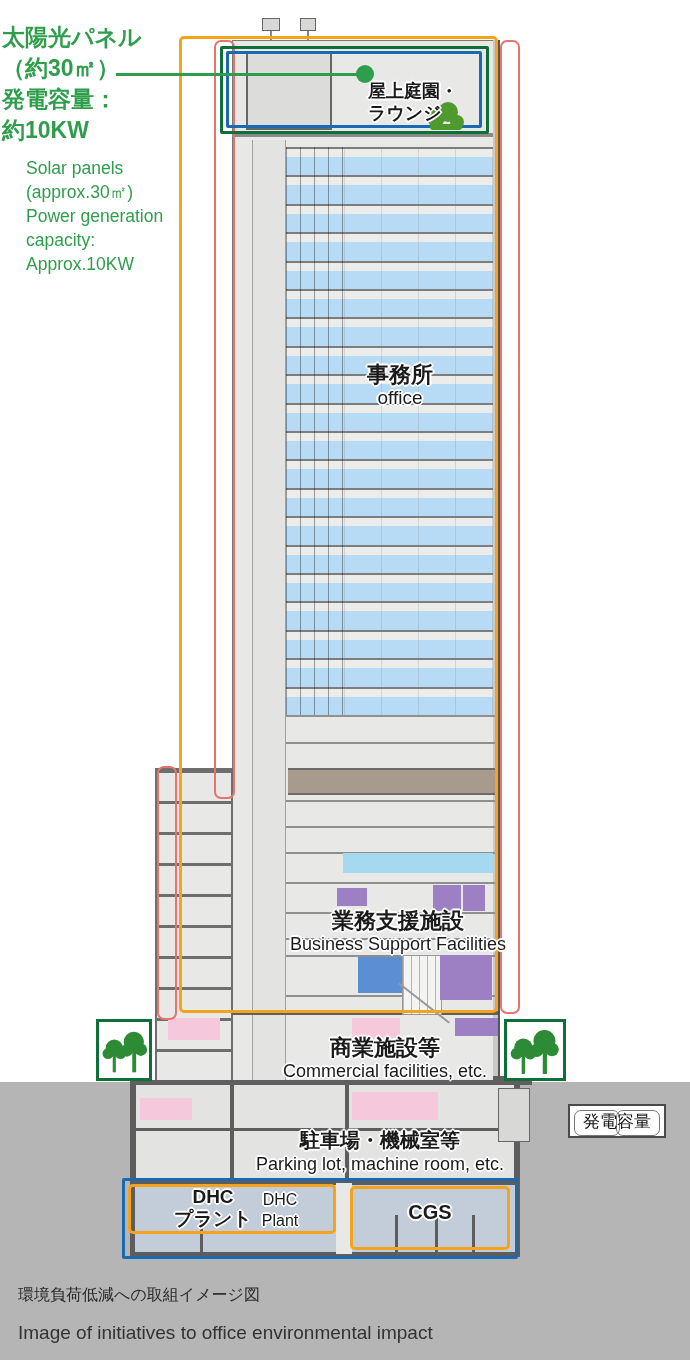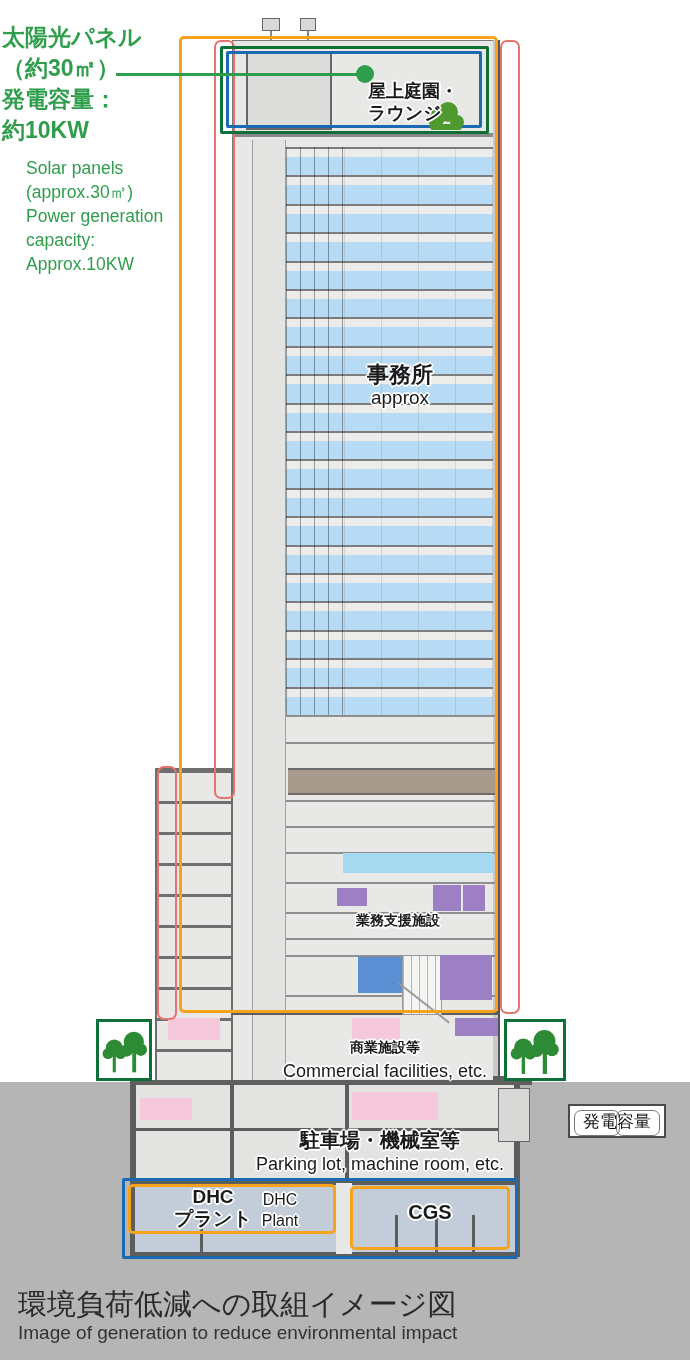--- a/index.html
+++ b/index.html
@@ -57,29 +57,29 @@
   .greenf{border:3px solid #0e6f39;border-radius:2px;}
   .bluef{border:3px solid #1a6ab3;border-radius:2px;}
 
   .treebox{background:#fff;border:3px solid #0e6f39;box-sizing:border-box;}
   .leader{background:#2f9e4c;}
   .dot{width:18px;height:18px;border-radius:50%;background:#2f9e4c;}
 
   
   .gtxt{color:#2f9e4c;font-weight:700;font-size:23px;line-height:31px;}
   .gtxt2{color:#2f9e4c;font-weight:400;font-size:17.5px;line-height:24px;}
-  .lbl-jp{font-size:14px;font-weight:700;color:#1a1a1a;line-height:25px;}
+  .lbl-jp{font-size:22px;font-weight:700;color:#1a1a1a;line-height:25px;}
   .lbl-en{font-size:18px;font-weight:400;color:#1a1a1a;line-height:22px;}
   .station-box{background:#fff;border:2px solid #4a4a4a;box-sizing:border-box;
       display:flex;align-items:center;justify-content:center;font-size:17px;color:#111;}
   .station-box:before{content:"";position:absolute;left:4px;top:4px;width:44px;height:24px;
       border:1.5px solid #777;border-radius:7px;}
   .station-box:after{content:"";position:absolute;right:4px;top:4px;width:42px;height:24px;
       border:1.5px solid #777;border-radius:7px;}
-  .cap-jp{font-size:29px;color:#2a2a2a;}
+  .cap-jp{font-size:16px;color:#2a2a2a;}
   .cap-en{font-size:19px;color:#333;}
 </style>
 </head>
 <body>
 
 <div class="stage">
 
   <div class="abs ground"></div>
 
   <div class="abs tower"></div>
@@ -198,25 +198,26 @@
 (approx.30㎡)
 Power generation
 capacity:
 Approx.10KW</div>
 
   <div class="abs lbl-jp halo pre" style="left:368px;top:80px;width:120px;font-size:18px;line-height:22px;">屋上庭園・
 ラウンジ</div>
 
   <div class="abs ctr" style="left:330px;top:362px;width:140px;">
     <div class="lbl-jp halo" style="font-size:22px;">事務所</div>
-    <div class="lbl-en halo" style="font-size:19px;">approx</div>
+    <div class="lbl-en halo" style="font-size:19px;">office</div>
   </div>
 
   <div class="abs ctr" style="left:263px;top:908px;width:270px;">
     <div class="lbl-jp halo">業務支援施設</div>
+    <div class="lbl-en halo">Business Support Facilities</div>
   </div>
 
   <div class="abs ctr" style="left:255px;top:1035px;width:260px;">
     <div class="lbl-jp halo">商業施設等</div>
     <div class="lbl-en halo">Commercial facilities, etc.</div>
   </div>
 
   <div class="abs ctr" style="left:235px;top:1128px;width:290px;">
     <div class="lbl-jp halo" style="font-size:20px;">駐車場・機械室等</div>
     <div class="lbl-en halo">Parking lot, machine room, etc.</div>
@@ -226,15 +227,15 @@
 プラント</div>
   <div class="abs lbl-en halo pre ctr" style="left:248px;top:1189px;width:64px;font-size:16px;line-height:21px;">DHC
 Plant</div>
   <div class="abs lbl-jp halo ctr" style="left:398px;top:1200px;width:64px;font-size:20px;">CGS</div>
 
   <div class="abs station-box" style="left:568px;top:1104px;width:98px;height:34px;">
     <span style="position:relative;z-index:2;">発電容量</span>
   </div>
 
   <div class="abs cap-jp" style="left:18px;top:1285px;">環境負荷低減への取組イメージ図</div>
-  <div class="abs cap-en" style="left:18px;top:1322px;">Image of generation to reduce environmental impact</div>
+  <div class="abs cap-en" style="left:18px;top:1322px;">Image of initiatives to office environmental impact</div>
 
 </div>
 
 </body></html>

